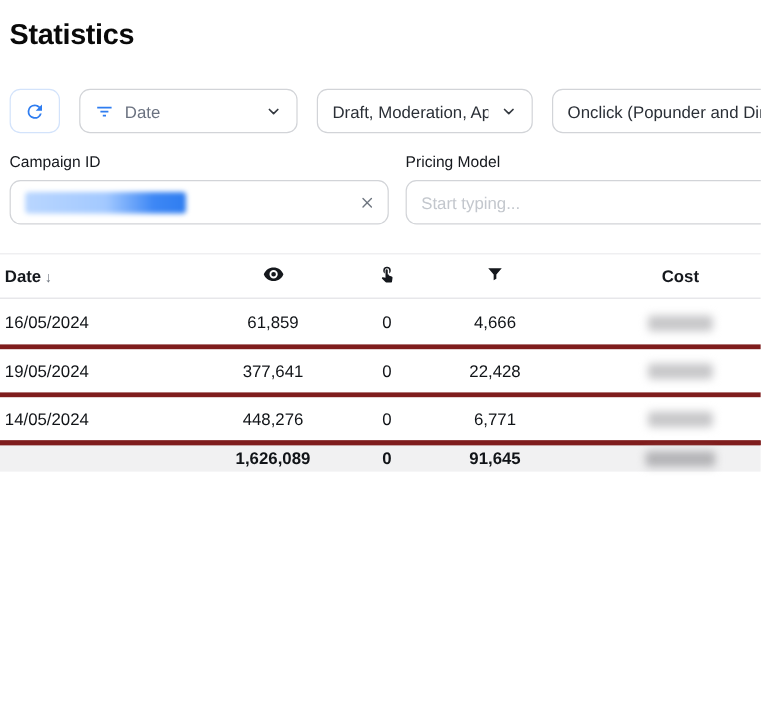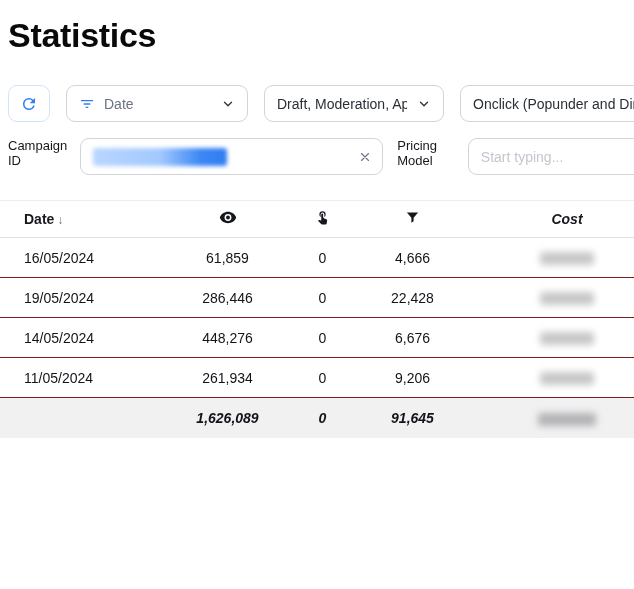--- a/index.html
+++ b/index.html
@@ -8,21 +8,21 @@
     font-family: "Liberation Sans", sans-serif;
     background: #ffffff;
     color: #111418;
     overflow: hidden;
     position: relative;
   }
 
   
   .page-title {
     margin: 16px 8px 0 8px;
-    font-size: 34px;
+    font-size: 24px;
     font-weight: 800;
     letter-spacing: -0.3px;
     color: #0a0a0a;
   }
 
   
   .toolbar {
     display: flex;
     align-items: center;
     gap: 16px;
@@ -62,21 +62,21 @@
   .dd-status { width: 180px; }
   .dd-format { width: 240px; }
 
   
   .fields {
     display: flex;
     gap: 14px;
     margin: 16px 0 0 8px;
     width: 700px;
   }
-  .field { display: flex; flex-direction: row; }
+  .field { display: flex; flex-direction: column; }
   .field-label {
     font-size: 13px;
     color: #15181d;
     margin-bottom: 8px;
   }
   .text-input {
     height: 37px;
     border: 1px solid #d2d4d8;
     border-radius: 9px;
     background: #fff;
@@ -137,31 +137,30 @@
     vertical-align: middle;
   }
   thead th {
     height: 37px;
     font-size: 13.5px;
     font-weight: 700;
     color: #15181d;
     border-top: 1px solid #ececee;
     border-bottom: 1px solid #e2e2e5;
   }
-  tbody td { height: 40px; border-bottom: 1px solid #7f1d1d; }
+  tbody td { height: 40px; border-bottom: 4px solid #7f1d1d; }
   tfoot td {
-    height: 40px;
+    height: 24px;
     background: #f1f1f2;
     font-weight: 700;
-    font-style: italic;
-  }
-  .c-date { text-align: left; padding-left: 24px; }
+  }
+  .c-date { text-align: left; padding-left: 4px; }
   .c-num  { text-align: center; padding-right: 5px; font-variant-numeric: tabular-nums; }
   .c-cost { text-align: center; padding-left: 30px; }
-  th.c-num, th.c-cost { vertical-align: middle; font-style: italic; }
+  th.c-num, th.c-cost { vertical-align: middle; }
   .sort-arrow {
     font-size: 12px;
     color: #6f7680;
     font-weight: 400;
     margin-left: 3px;
   }
   th .hicon { display: inline-block; vertical-align: middle; }
 </style>
 </head>
 <body>
@@ -270,43 +269,36 @@
   <tr>
     <td class="c-date">16/05/2024</td>
     <td class="c-num">61,859</td>
     <td class="c-num">0</td>
     <td class="c-num">4,666</td>
     <td class="c-cost"><span class="blur-block cost-redacted"></span></td>
   </tr>
 
   <tr>
     <td class="c-date">19/05/2024</td>
-    <td class="c-num">286,446</td>
+    <td class="c-num">377,641</td>
     <td class="c-num">0</td>
     <td class="c-num">22,428</td>
     <td class="c-cost"><span class="blur-block cost-redacted"></span></td>
   </tr>
 
   <tr>
     <td class="c-date">14/05/2024</td>
     <td class="c-num">448,276</td>
     <td class="c-num">0</td>
-    <td class="c-num">6,676</td>
+    <td class="c-num">6,771</td>
     <td class="c-cost"><span class="blur-block cost-redacted"></span></td>
   </tr>
 
 
 
-  <tr>
-    <td class="c-date">11/05/2024</td>
-    <td class="c-num">261,934</td>
-    <td class="c-num">0</td>
-    <td class="c-num">9,206</td>
-    <td class="c-cost"><span class="blur-block cost-redacted"></span></td>
-  </tr>
 
 </tbody>
   <tfoot>
     <tr>
       <td class="c-date"></td>
       <td class="c-num">1,626,089</td>
       <td class="c-num">0</td>
       <td class="c-num">91,645</td>
       <td class="c-cost"><span class="blur-block cost-redacted total"></span></td>
     </tr>

